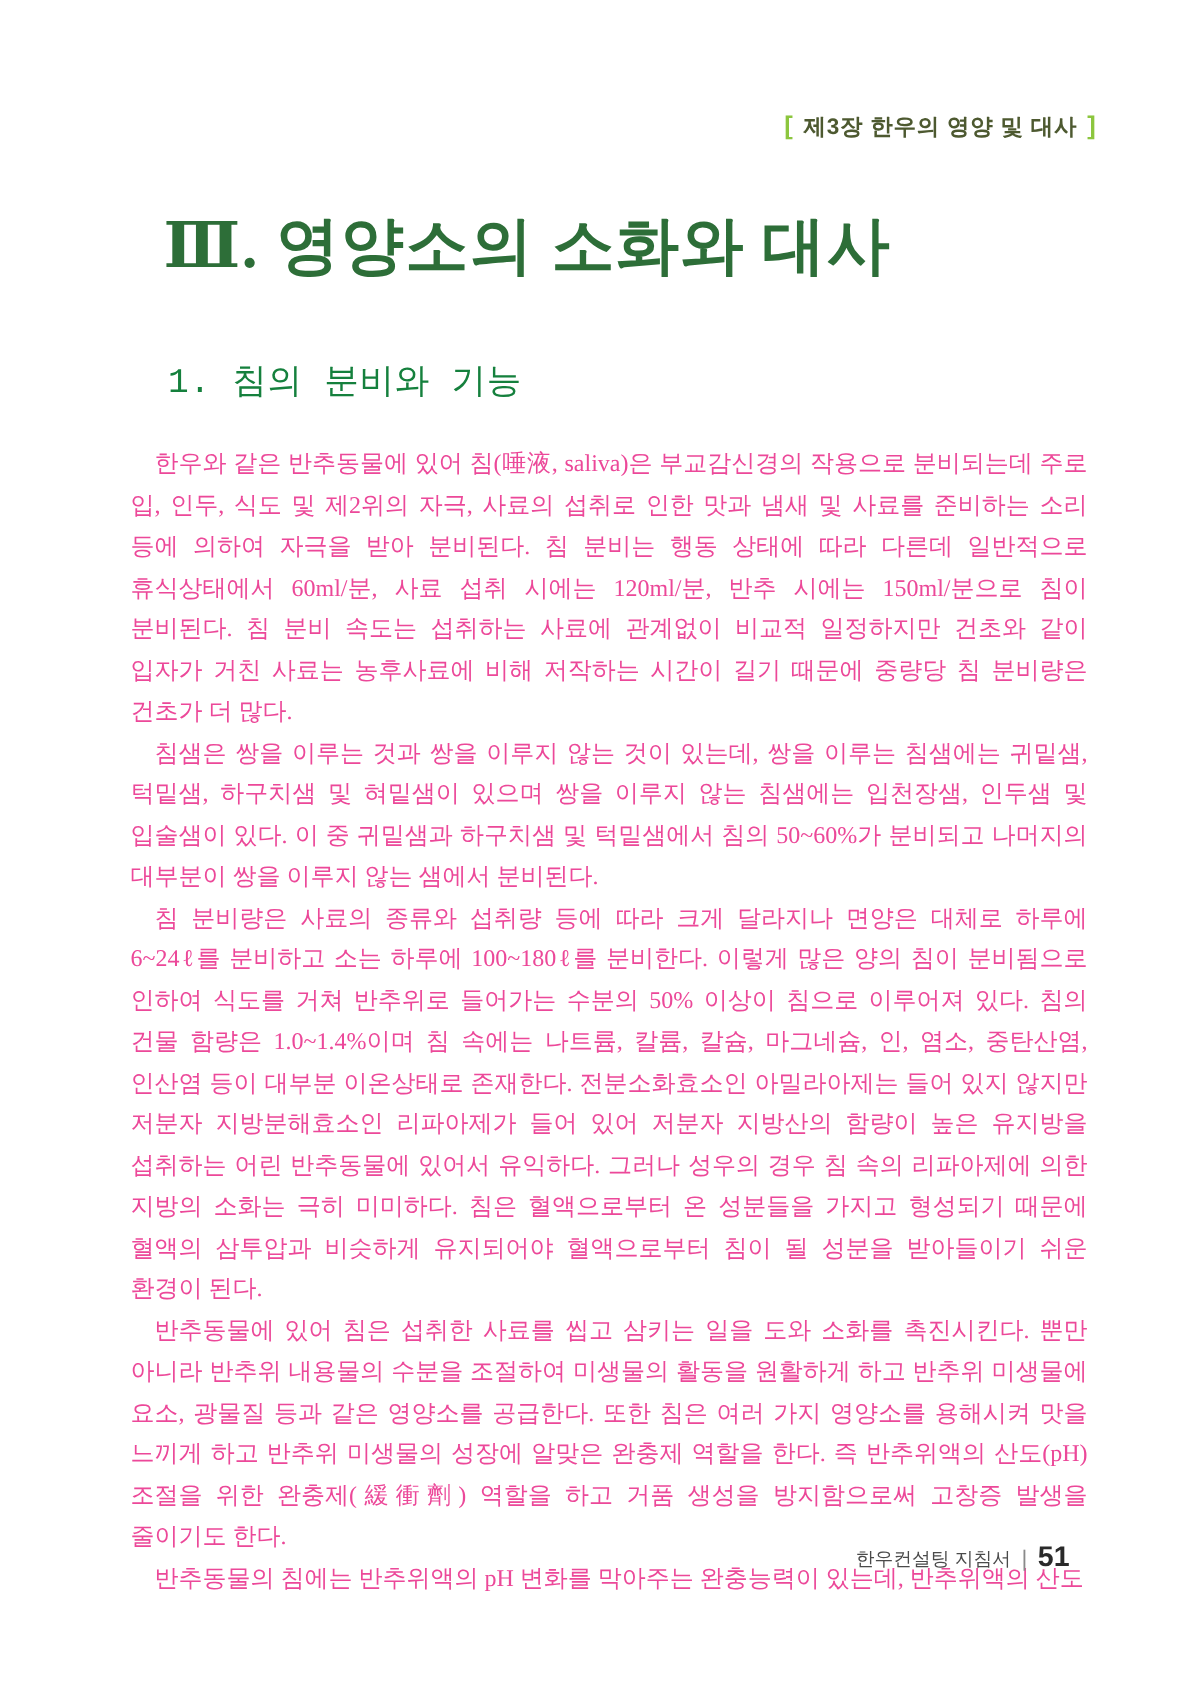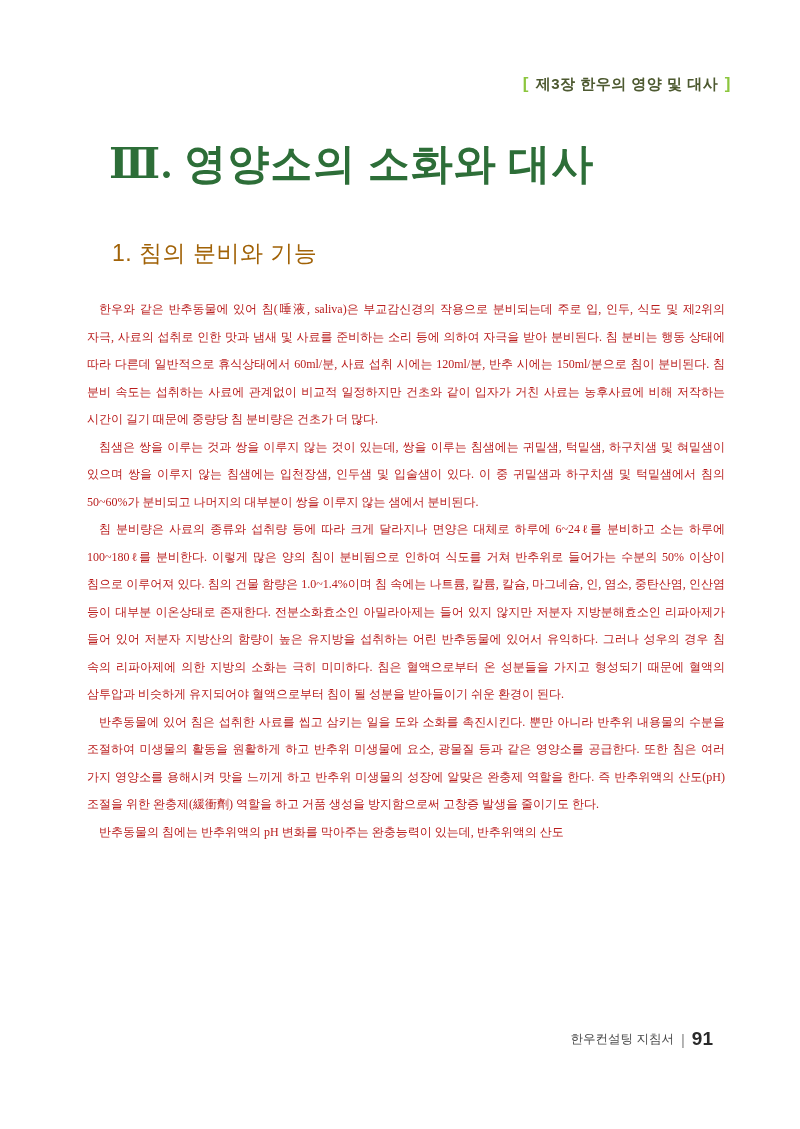--- a/index.html
+++ b/index.html
@@ -42,35 +42,35 @@
     font-weight: bold;
     letter-spacing: 1px;
     color: #2d6e38;
     white-space: nowrap;
   }
   .section-heading {
     position: absolute;
     left: 112px;
     top: 238px;
     margin: 0;
-    font-family: Liberation Sans, sans-serif;
+    font-family: Liberation Mono, monospace;
     font-size: 23px;
     font-weight: 500;
     letter-spacing: 0.5px;
-    color: #a16207;
+    color: #15803d;
     white-space: nowrap;
   }
   .body-text {
     position: absolute;
     left: 87px;
     top: 296px;
     width: 638px;
-    font-size: 12px;
+    font-size: 16px;
     line-height: 27.5px;
-    color: #b91c1c;
+    color: #ec4899;
     text-align: justify;
   }
   .body-text p {
     margin: 0;
     text-indent: 1em;
     word-break: keep-all;
     overflow-wrap: break-word;
   }
   .page-footer {
     position: absolute;
@@ -115,16 +115,16 @@
     <p>한우와 같은 반추동물에 있어 침(唾液, saliva)은 부교감신경의 작용으로 분비되는데 주로 입, 인두, 식도 및 제2위의 자극, 사료의 섭취로 인한 맛과 냄새 및 사료를 준비하는 소리 등에 의하여 자극을 받아 분비된다. 침 분비는 행동 상태에 따라 다른데 일반적으로 휴식상태에서 60ml/분, 사료 섭취 시에는 120ml/분, 반추 시에는 150ml/분으로 침이 분비된다. 침 분비 속도는 섭취하는 사료에 관계없이 비교적 일정하지만 건초와 같이 입자가 거친 사료는 농후사료에 비해 저작하는 시간이 길기 때문에 중량당 침 분비량은 건초가 더 많다.</p>
     <p>침샘은 쌍을 이루는 것과 쌍을 이루지 않는 것이 있는데, 쌍을 이루는 침샘에는 귀밑샘, 턱밑샘, 하구치샘 및 혀밑샘이 있으며 쌍을 이루지 않는 침샘에는 입천장샘, 인두샘 및 입술샘이 있다. 이 중 귀밑샘과 하구치샘 및 턱밑샘에서 침의 50~60%가 분비되고 나머지의 대부분이 쌍을 이루지 않는 샘에서 분비된다.</p>
     <p>침 분비량은 사료의 종류와 섭취량 등에 따라 크게 달라지나 면양은 대체로 하루에 6~24ℓ를 분비하고 소는 하루에 100~180ℓ를 분비한다. 이렇게 많은 양의 침이 분비됨으로 인하여 식도를 거쳐 반추위로 들어가는 수분의 50% 이상이 침으로 이루어져 있다. 침의 건물 함량은 1.0~1.4%이며 침 속에는 나트륨, 칼륨, 칼슘, 마그네슘, 인, 염소, 중탄산염, 인산염 등이 대부분 이온상태로 존재한다. 전분소화효소인 아밀라아제는 들어 있지 않지만 저분자 지방분해효소인 리파아제가 들어 있어 저분자 지방산의 함량이 높은 유지방을 섭취하는 어린 반추동물에 있어서 유익하다. 그러나 성우의 경우 침 속의 리파아제에 의한 지방의 소화는 극히 미미하다. 침은 혈액으로부터 온 성분들을 가지고 형성되기 때문에 혈액의 삼투압과 비슷하게 유지되어야 혈액으로부터 침이 될 성분을 받아들이기 쉬운 환경이 된다.</p>
     <p>반추동물에 있어 침은 섭취한 사료를 씹고 삼키는 일을 도와 소화를 촉진시킨다. 뿐만 아니라 반추위 내용물의 수분을 조절하여 미생물의 활동을 원활하게 하고 반추위 미생물에 요소, 광물질 등과 같은 영양소를 공급한다. 또한 침은 여러 가지 영양소를 용해시켜 맛을 느끼게 하고 반추위 미생물의 성장에 알맞은 완충제 역할을 한다. 즉 반추위액의 산도(pH) 조절을 위한 완충제(緩衝劑) 역할을 하고 거품 생성을 방지함으로써 고창증 발생을 줄이기도 한다.</p>
     <p>반추동물의 침에는 반추위액의 pH 변화를 막아주는 완충능력이 있는데, 반추위액의 산도</p>
   </div>
 
   <div class="page-footer">
     <span>한우컨설팅 지침서</span>
     <span class="sep">|</span>
-    <span class="pagenum">91</span>
+    <span class="pagenum">51</span>
   </div>
 
 </div>
 
 </body></html>

